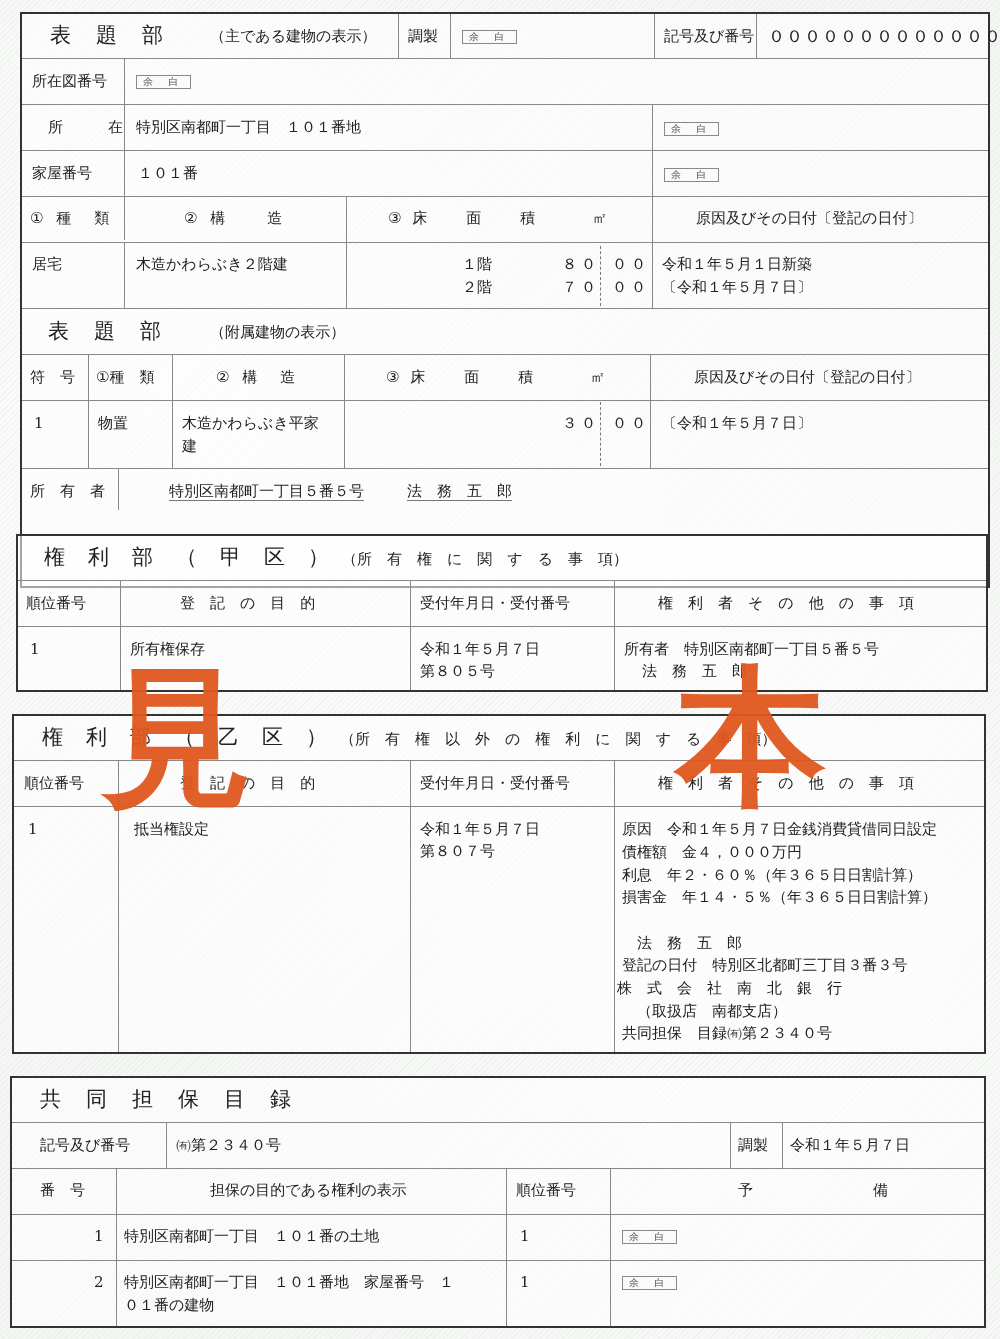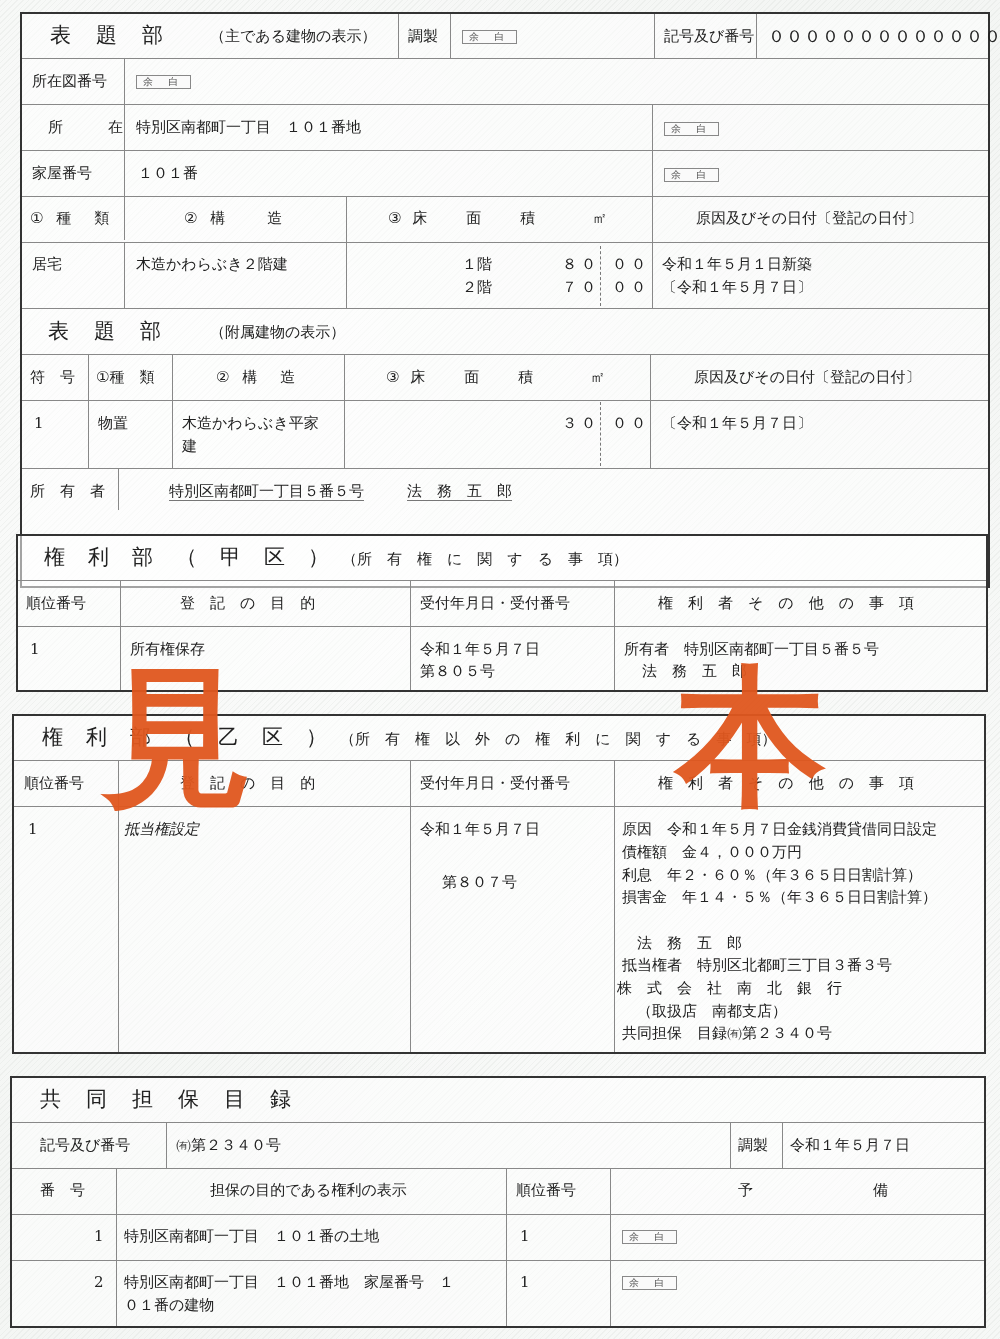--- a/index.html
+++ b/index.html
@@ -170,30 +170,30 @@
   <div class="txt gothic" style="left:10px; top:56px;">順位番号</div>
   <div class="vl" style="left:104px; top:44px; height:292px;"></div>
   <div class="txt gothic" style="left:166px; top:56px;">登　記　の　目　的</div>
   <div class="vl" style="left:396px; top:44px; height:292px;"></div>
   <div class="txt gothic" style="left:406px; top:56px;">受付年月日・受付番号</div>
   <div class="vl" style="left:600px; top:44px; height:292px;"></div>
   <div class="txt gothic" style="left:644px; top:56px;">権　利　者　そ　の　他　の　事　項</div>
   <div class="hl" style="left:0; top:90px; width:970px;"></div>
 
   <div class="txt" style="left:14px; top:102px;">1</div>
-  <div class="txt" style="left:110px; top:102px;font-style:italic;">抵当権設定</div>
+  <div class="txt" style="left:120px; top:102px;">抵当権設定</div>
   <div class="txt" style="left:406px; top:102px;">令和１年５月７日</div>
-  <div class="txt" style="left:428px; top:124px;margin-top:31px;">第８０７号</div>
+  <div class="txt" style="left:406px; top:124px;">第８０７号</div>
 
   <div class="txt" style="left:608px; top:102px;text-align:right;">原因　令和１年５月７日金銭消費貸借同日設定</div>
   <div class="txt" style="left:608px; top:125px;">債権額　金４，０００万円</div>
   <div class="txt" style="left:608px; top:148px;">利息　年２・６０％（年３６５日日割計算）</div>
   <div class="txt" style="left:608px; top:170px;">損害金　年１４・５％（年３６５日日割計算）</div>
   <div class="txt" style="left:608px; top:216px;">　法　務　五　郎</div>
-  <div class="txt" style="left:608px; top:238px;">抵当権者　特別区北都町三丁目３番３号</div>
+  <div class="txt" style="left:608px; top:238px;">登記の日付　特別区北都町三丁目３番３号</div>
   <div class="txt" style="left:588px; top:261px;">　株　式　会　社　南　北　銀　行</div>
   <div class="txt" style="left:608px; top:284px;">　（取扱店　南都支店）</div>
   <div class="txt" style="left:608px; top:306px;">共同担保　目録㈲第２３４０号</div>
 </div>
 
 <div class="sec" style="left:10px; top:1076px; width:976px; height:252px;">
   <div class="txt gothic big" style="left:28px; top:10px;">共　同　担　保　目　録</div>
   <div class="hl" style="left:0; top:44px; width:972px;"></div>
 
   <div class="txt gothic" style="left:28px; top:56px;">記号及び番号</div>

